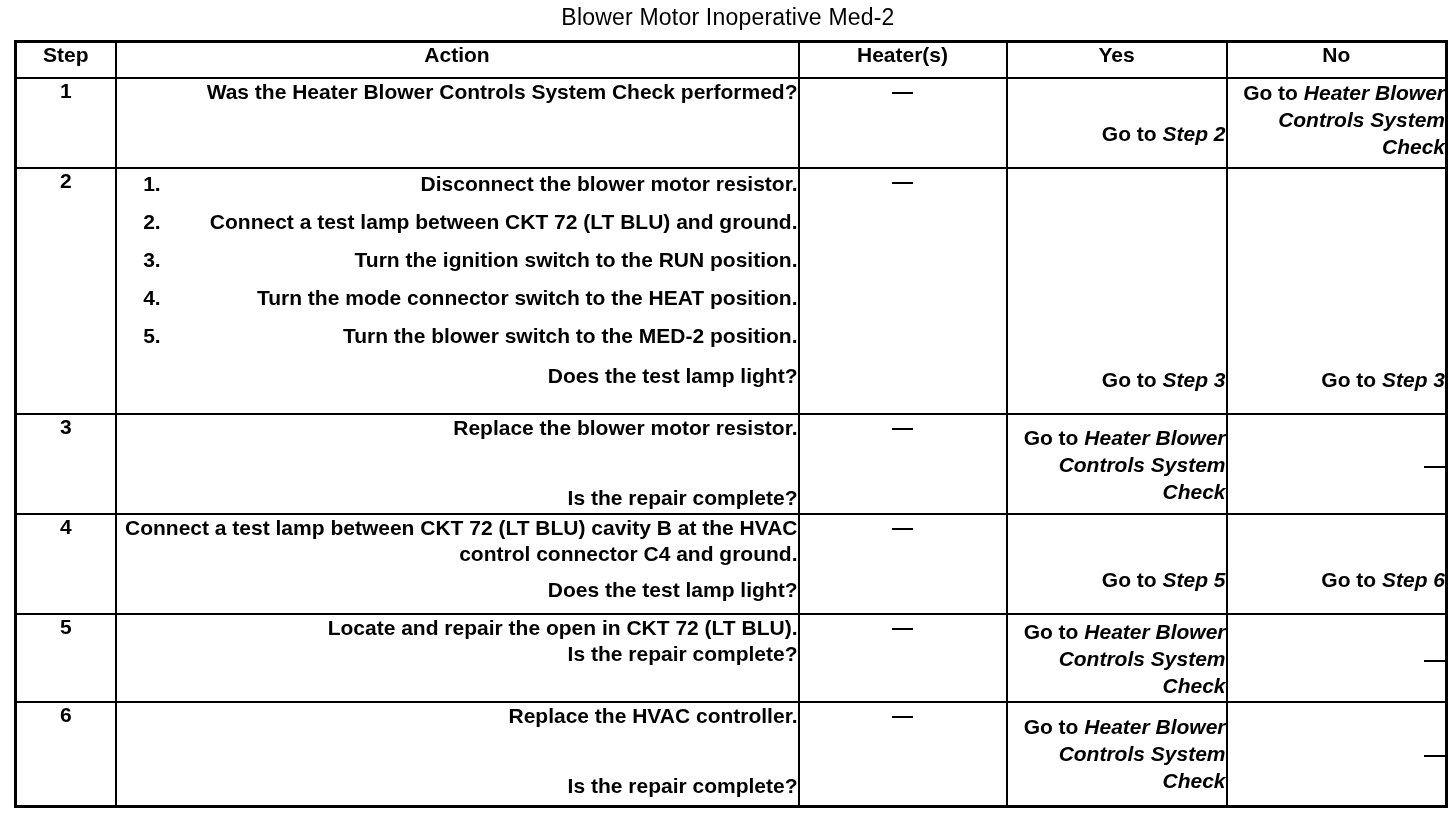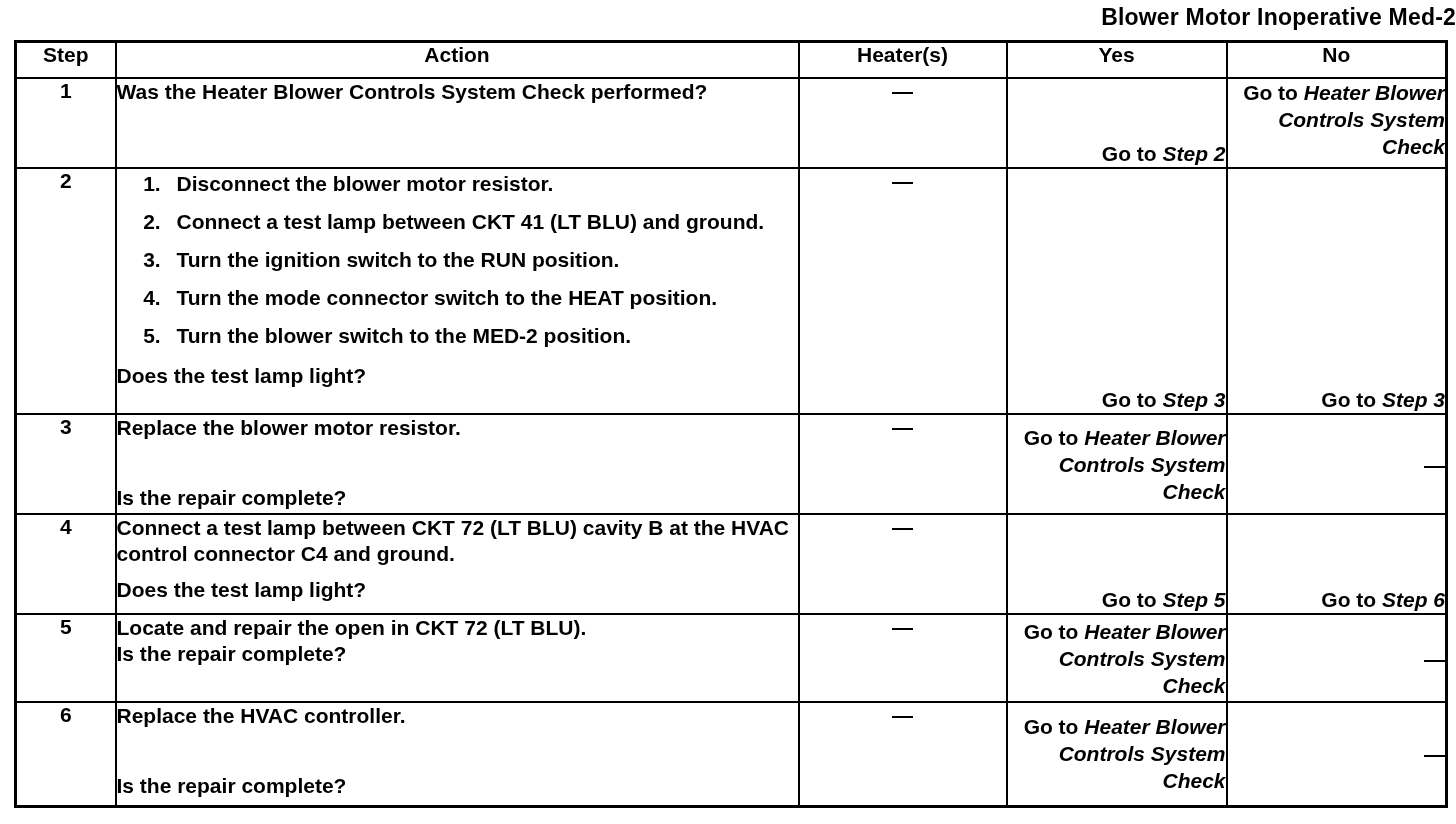--- a/index.html
+++ b/index.html
@@ -21,23 +21,23 @@
     width: 1456px;
     height: 824px;
   }
 
   
   .doc-title {
     position: absolute;
     left: 0;
     top: 2px;
     width: 1456px;
-    text-align: right;
+    text-align: center;
     font-size: 23px;
-    font-weight: bold;
+    font-weight: normal;
     letter-spacing: 0.2px;
     line-height: 30px;
     white-space: nowrap;
   }
 
   
   .table-wrap {
     position: absolute;
     left: 14px;
     top: 40px;
@@ -79,35 +79,36 @@
   td.step {
     text-align: center;
     vertical-align: middle;
     font-size: 21px;
   }
 
   td.action {
     padding: 8px 10px 6px 10px;
     font-size: 21px;
     line-height: 26px;
+    text-align: right;
   }
 
   td.value {
     text-align: center;
     vertical-align: middle;
     font-size: 21px;
   }
 
   td.branch {
     text-align: right;
     font-size: 21px;
     line-height: 27px;
     padding: 6px 8px;
   }
-  td.branch.btm { vertical-align: bottom; padding-bottom: 0; }
+  td.branch.btm { vertical-align: bottom; padding-bottom: 20px; }
   td.branch.top { vertical-align: top; }
   td.branch.mid { vertical-align: middle; }
 
   .dash {
     display: inline-block;
     font-size: 21px;
     line-height: 1;
   }
 
   
@@ -175,21 +176,21 @@
           <td class="branch top">
             <span>Go to </span><span class="it">Heater Blower Controls System Check</span>
           </td>
         </tr>
 
         <tr style="height:246px;">
           <td class="step">2</td>
           <td class="action">
             <ol class="proc">
               <li>Disconnect the blower motor resistor.</li>
-              <li>Connect a test lamp between CKT 41 (LT BLU) and ground.</li>
+              <li>Connect a test lamp between CKT 72 (LT BLU) and ground.</li>
               <li>Turn the ignition switch to the RUN position.</li>
               <li>Turn the mode connector switch to the HEAT position.</li>
               <li>Turn the blower switch to the MED-2 position.</li>
             </ol>
             <div class="act-line sp-top">Does the test lamp light?</div>
           </td>
           <td class="value">
             <span class="dash">—</span>
           </td>
           <td class="branch btm">

